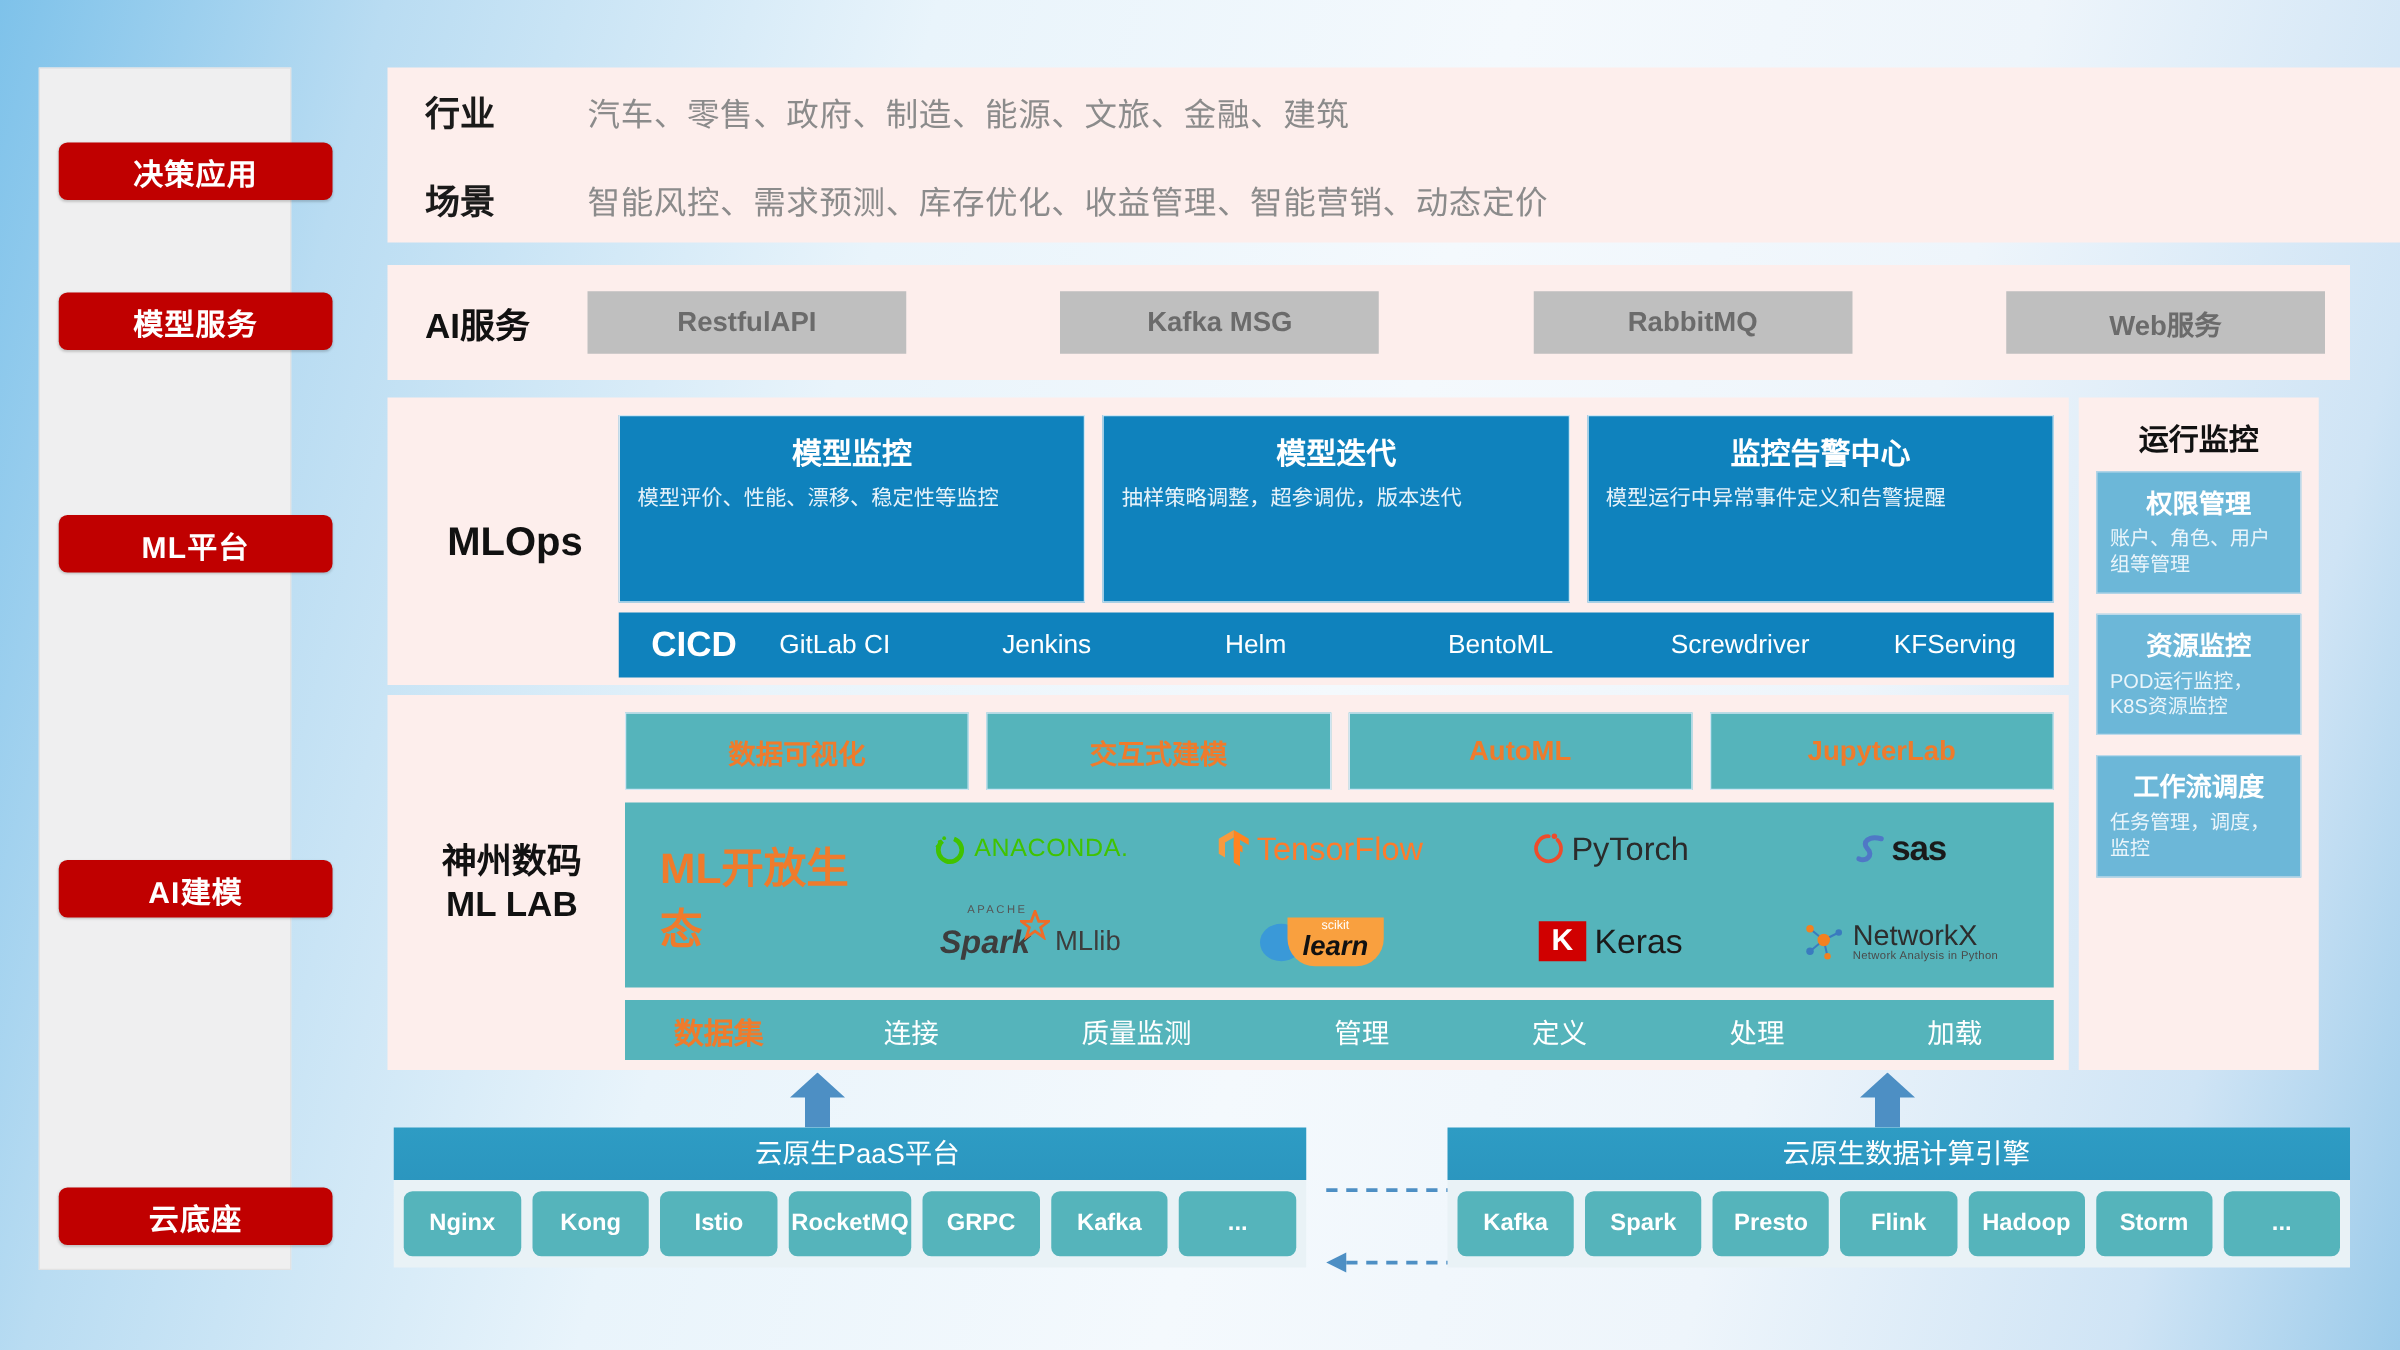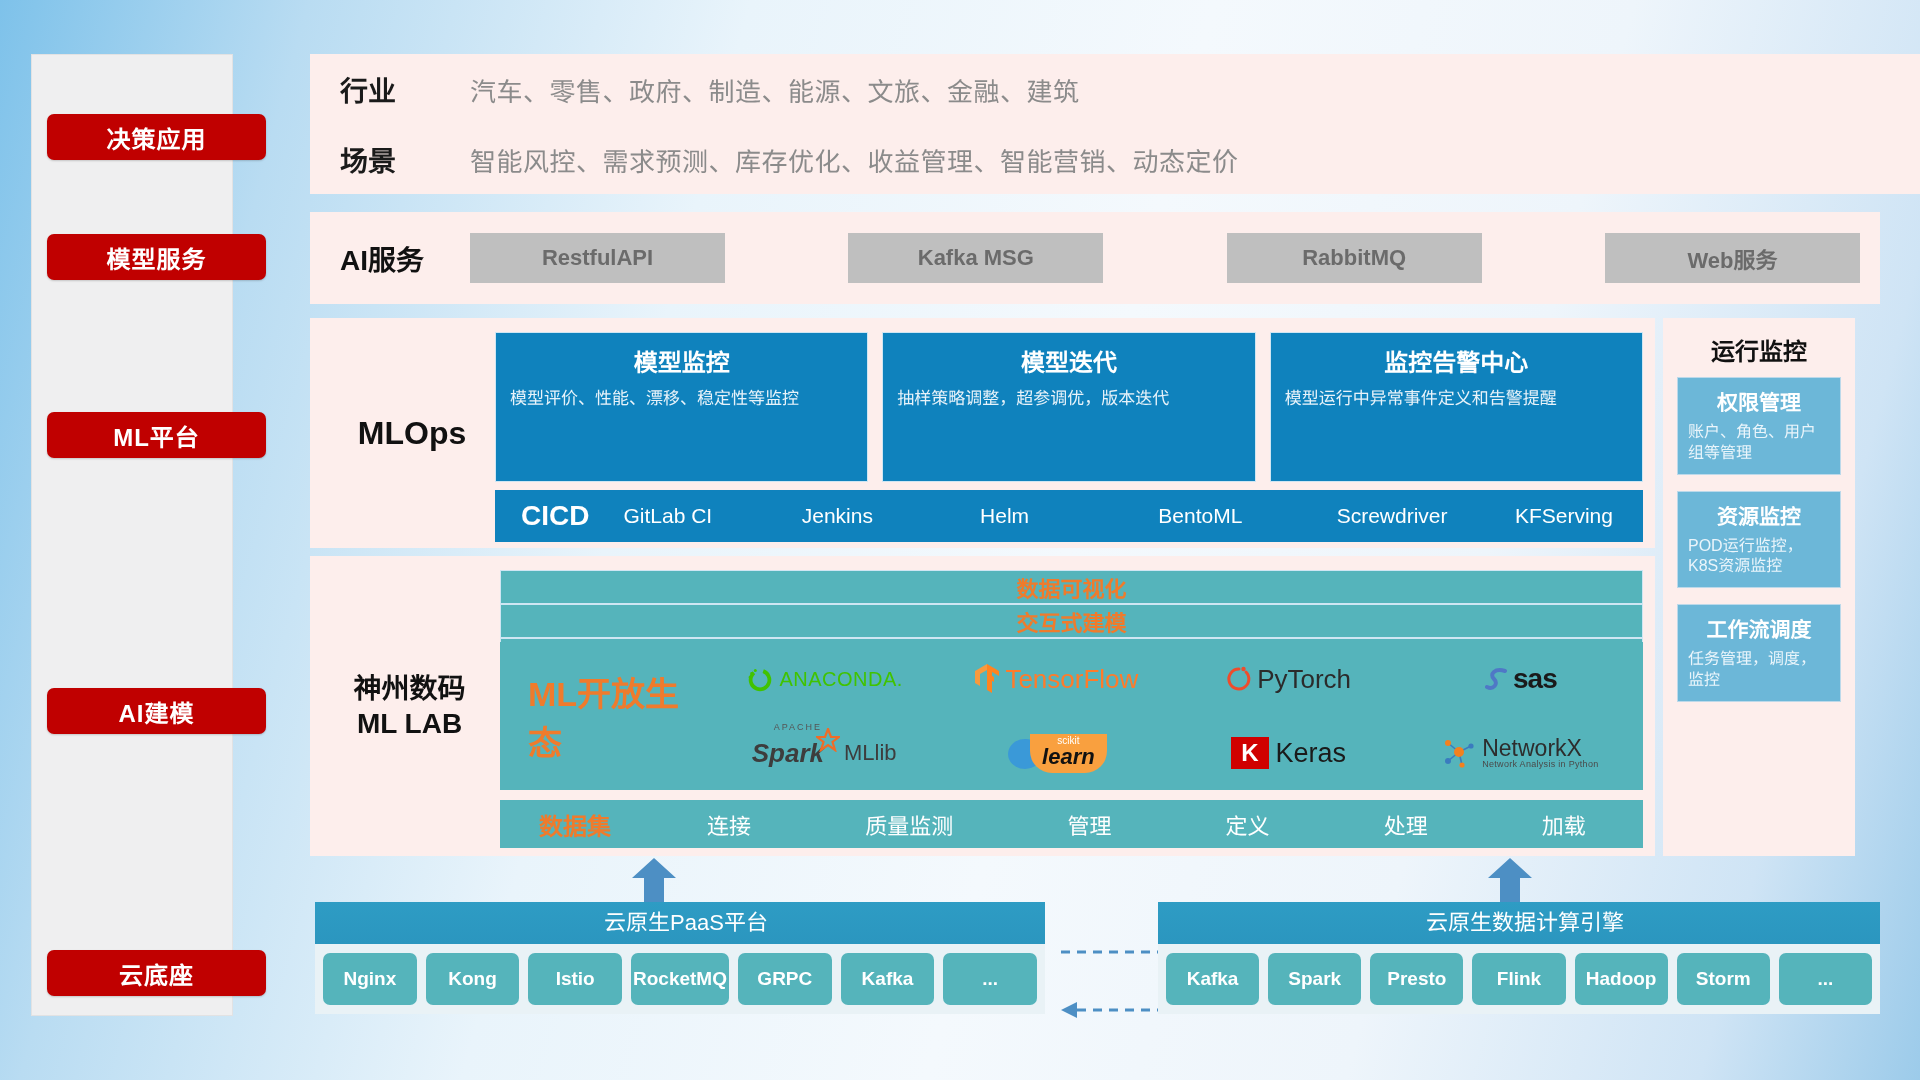--- a/index.html
+++ b/index.html
@@ -62,21 +62,21 @@
   .cicd-items{display:flex;flex:1;justify-content:space-between;padding-right:18px;}
   .cicd-item{font-size:21px;width:110px;text-align:left;line-height:1.1;}
 
   
   .band-model{left:310px;top:556px;width:1345px;height:300px;}
   .model-key{
     position:absolute;left:12px;top:0;width:175px;height:100%;
     display:flex;flex-direction:column;align-items:center;justify-content:center;
     font-size:28px;font-weight:bold;color:#111;line-height:1.25;text-align:center;
   }
-  .tool-row{position:absolute;left:190px;top:14px;right:12px;height:62px;display:flex;flex-direction:column;}
+  .tool-row{position:absolute;left:190px;top:14px;right:12px;height:62px;display:flex;gap:14px;}
   .tool-box{flex:1;background:#55b4bb;border:1px solid #cfe6f3;color:#ef7b2c;
     display:flex;align-items:center;justify-content:center;font-size:22px;font-weight:bold;}
   .eco-row{position:absolute;left:190px;top:86px;right:12px;height:148px;background:#55b4bb;display:flex;align-items:center;}
   .eco-label{width:180px;flex:none;text-align:left;color:#ef7b2c;font-size:34px;font-weight:bold;margin-left:28px;}
   .eco-logos{flex:1;display:grid;grid-template-columns:repeat(4,1fr);grid-template-rows:1fr 1fr;align-items:center;justify-items:center;height:100%;padding-right:6px;}
   .data-row{position:absolute;left:190px;top:244px;right:12px;height:48px;background:#55b4bb;display:flex;align-items:center;color:#fff;}
   .data-title{width:150px;flex:none;text-align:center;color:#ef7b2c;font-size:24px;font-weight:bold;}
   .data-items{display:flex;flex:1;justify-content:space-around;}
   .data-item{font-size:22px;color:#ffffff;}
 

